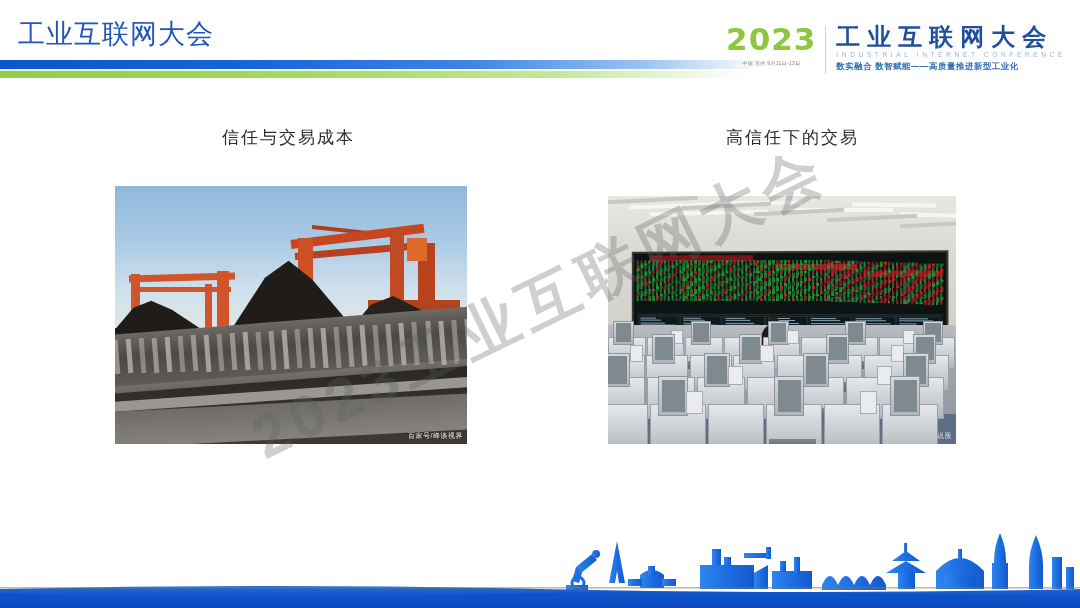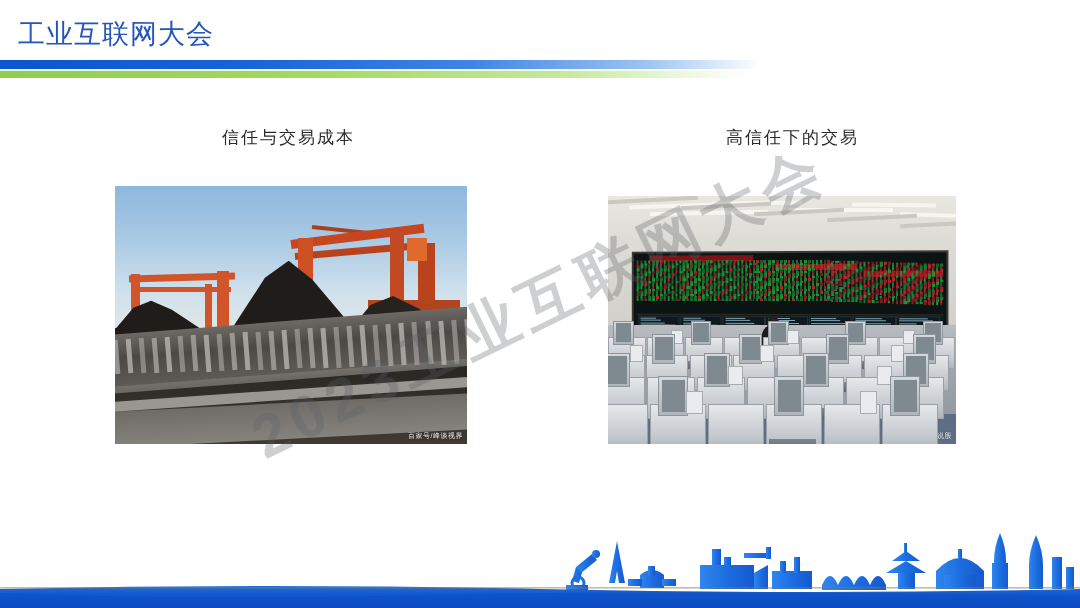--- a/index.html
+++ b/index.html
@@ -164,20 +164,32 @@
 </head>
 <body>
 
 <div class="slide">
 
   <div class="slide-title">工业互联网大会</div>
   <div class="header-bar-blue"></div>
   <div class="header-bar-gap"></div>
   <div class="header-bar-green"></div>
 
+  <div class="logo">
+    <div class="logo-left">
+      <div class="logo-year">2023</div>
+      <div class="logo-place">中国 苏州  9月11日-13日</div>
+    </div>
+    <div class="logo-divider"></div>
+    <div class="logo-right">
+      <div class="logo-cn">工业互联网大会</div>
+      <div class="logo-en">INDUSTRIAL INTERNET CONFERENCE</div>
+      <div class="logo-slogan">数实融合  数智赋能——高质量推进新型工业化</div>
+    </div>
+  </div>
 
   <div class="caption caption-left">信任与交易成本</div>
   <div class="caption caption-right">高信任下的交易</div>
 
   <div class="photo photo-left">
     <div class="coal-sky"></div>
     <div class="coal-ground"></div>
 
     <div class="crane tie"></div>
     <div class="crane boom-c"></div>

